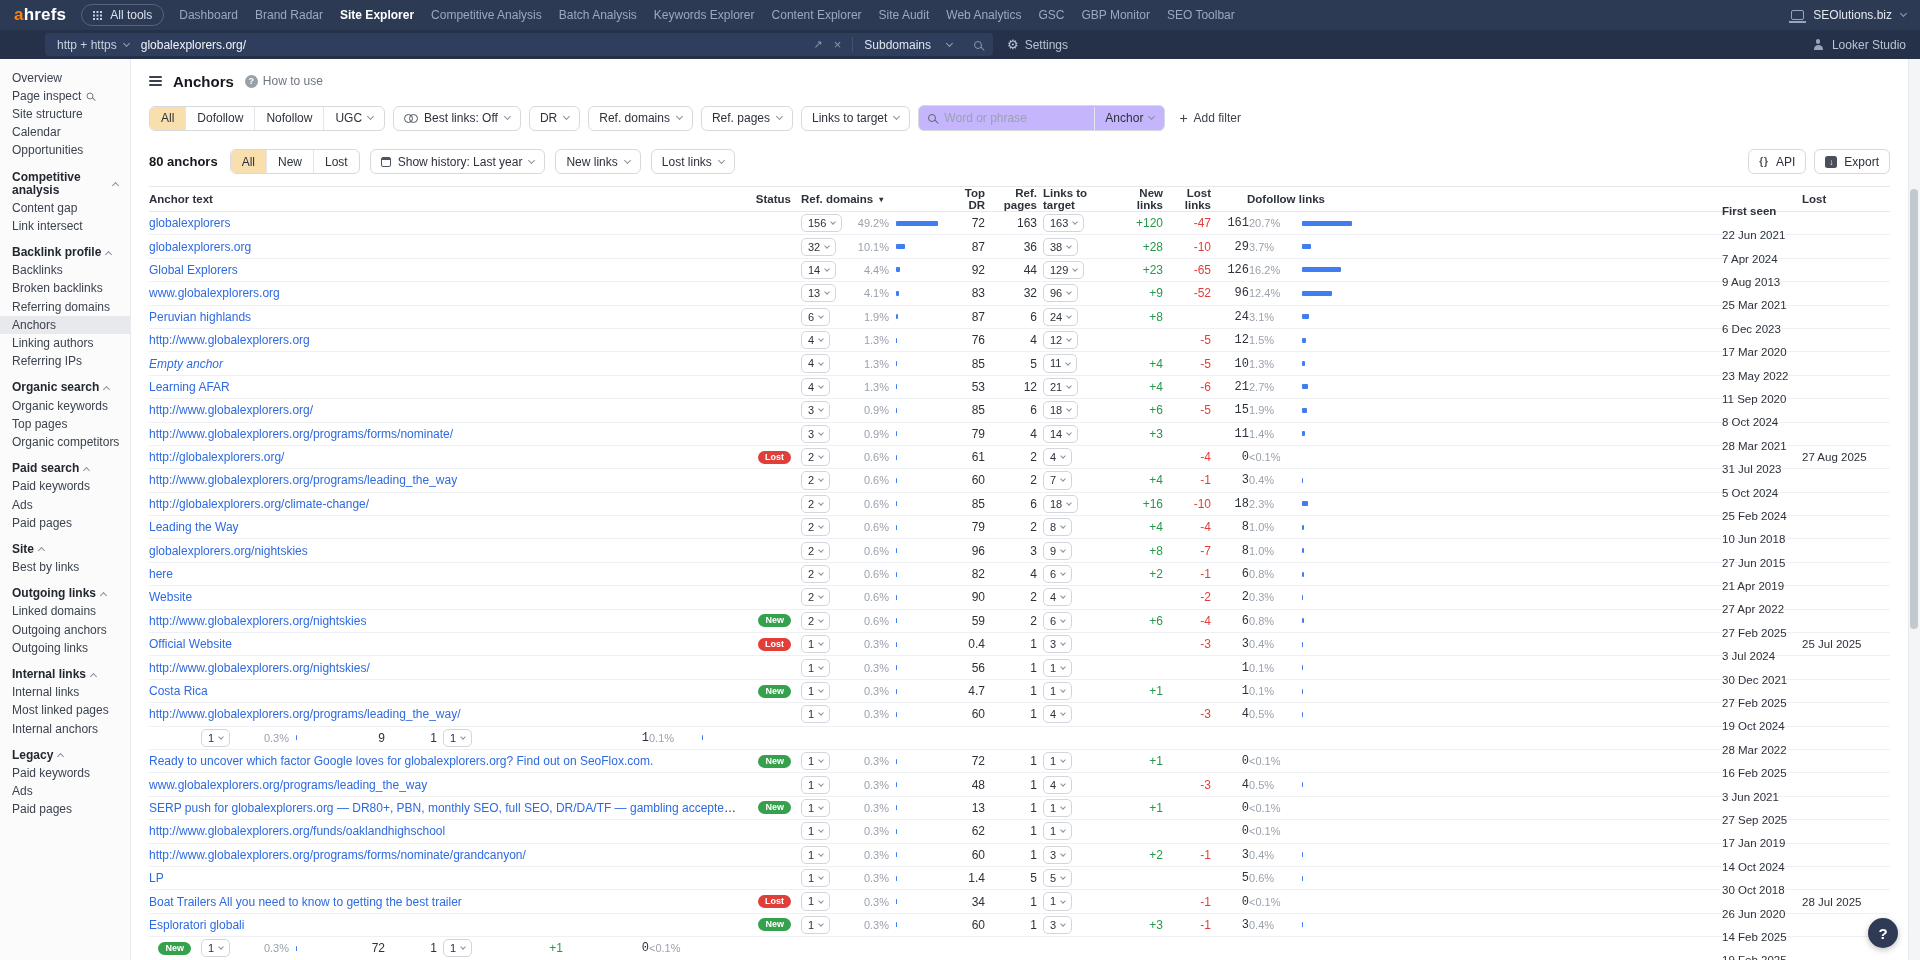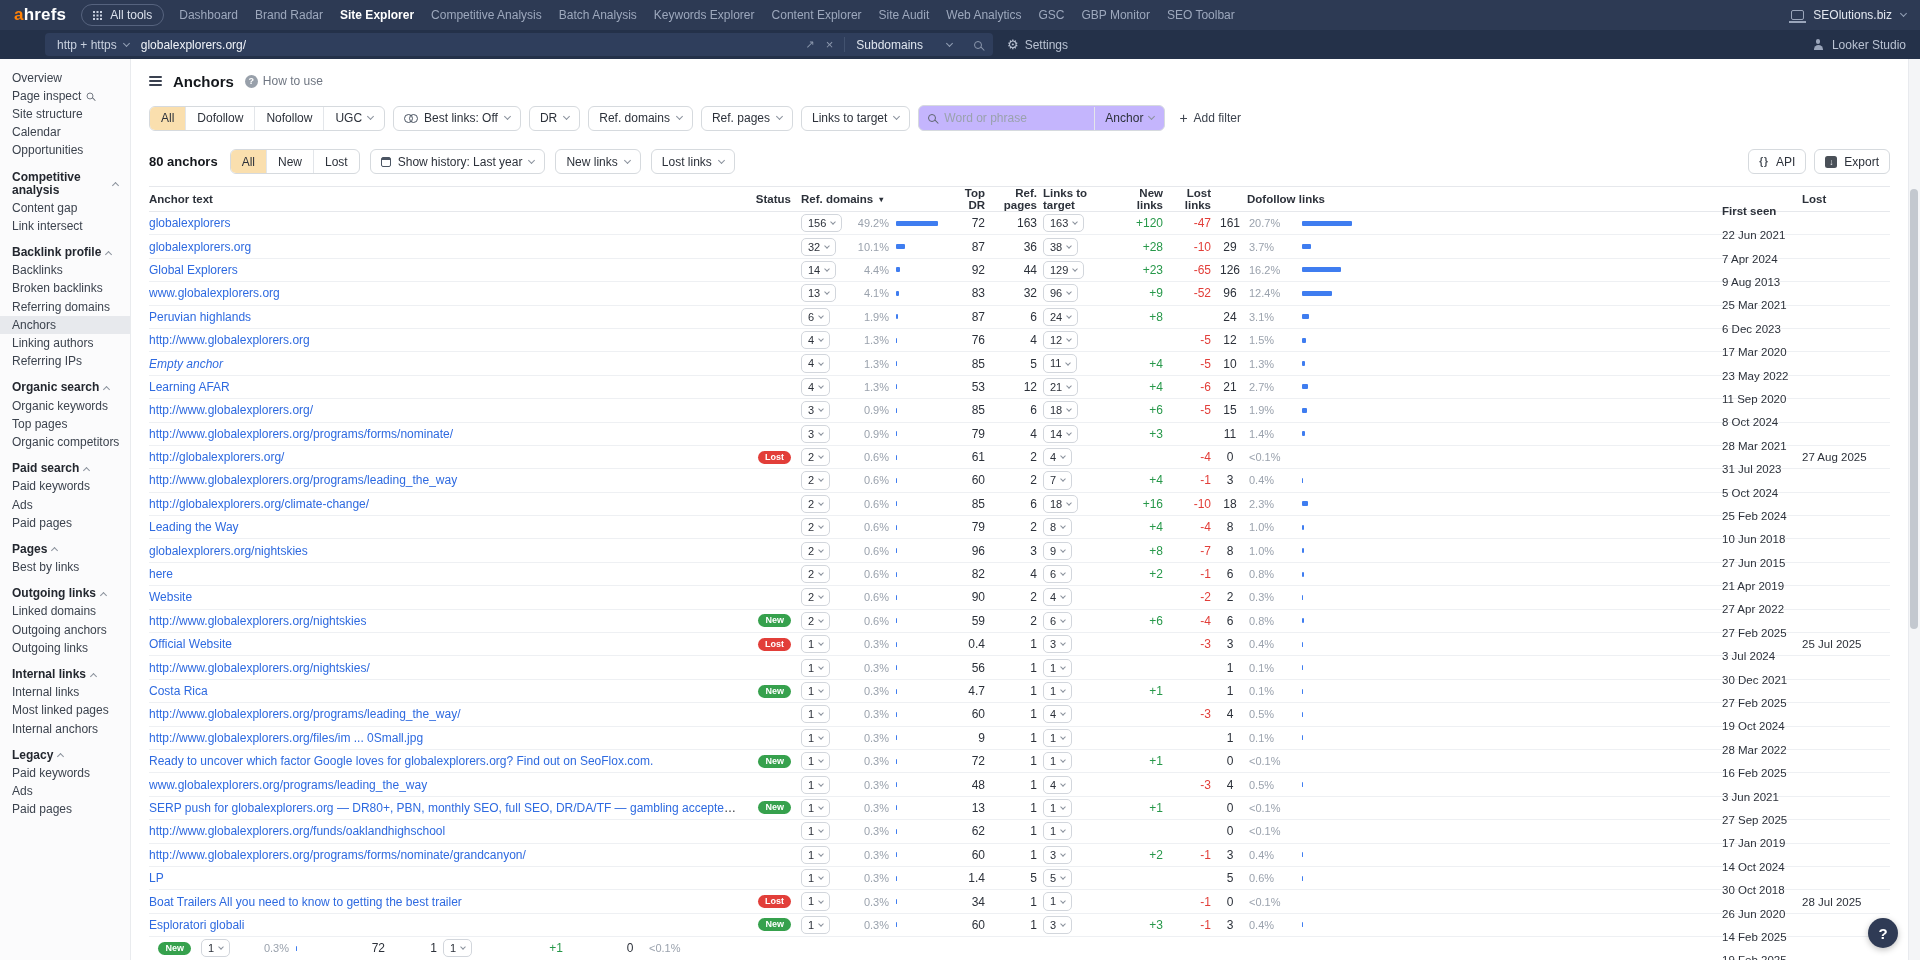--- a/index.html
+++ b/index.html
@@ -23,21 +23,21 @@
   .topnav-right { margin-left:auto; display:flex; align-items:center; gap:9px; color:#e3e8f0; font-size:12px; cursor:pointer; }
   .laptop-icon { position:relative; width:13px; height:10px; border:1.5px solid #9aa5ba; border-radius:2px; display:inline-block; }
   .laptop-icon::after { content:""; position:absolute; left:-3px; right:-3px; bottom:-3.5px; height:1.5px; background:#9aa5ba; }
   
   .urlbar { height:29px; background:#243149; display:flex; align-items:center; padding:0 14px; gap:14px; }
   .search-field { display:flex; align-items:center; background:#2f3e5c; border-radius:4px; height:23px; width:948px; font-size:12px; color:#c9d1df;margin-left:31px; }
   .sf-mode { display:flex; align-items:center; gap:7px; padding:0 12px; white-space:nowrap; cursor:pointer; }
   .sf-url { flex:1; color:#f0f3f8; overflow:hidden; white-space:nowrap; }
   .sf-icons { display:flex; align-items:center; gap:11px; padding:0 11px; color:#8b97ad; font-size:11px; }
   .sf-div { width:1px; height:15px; background:#42526f; }
-  .sf-scope { display:flex; align-items:center; gap:24px; padding:0 11px; color:#dfe5ee; cursor:pointer; white-space:nowrap; }
+  .sf-scope { display:flex; align-items:center; gap:16px; padding:0 11px; color:#dfe5ee; cursor:pointer; white-space:nowrap; }
   .sf-go { padding:0 11px; display:flex; align-items:center; cursor:pointer; }
   .settings { display:flex; align-items:center; gap:6px; color:#bac3d3; font-size:12px; cursor:pointer; }
   .gear { font-size:13px; color:#b9c2d2; }
   .urlbar-right { margin-left:auto; display:flex; align-items:center; gap:8px; color:#bac3d3; font-size:12px; cursor:pointer; }
   .person-icon { position:relative; width:11px; height:11px; display:inline-block; }
   .person-icon::before { content:""; position:absolute; top:0; left:3px; width:4.5px; height:4.5px; border-radius:50%; background:#9aa5ba; }
   .person-icon::after { content:""; position:absolute; bottom:0; left:1px; width:9px; height:5px; border-radius:5px 5px 0 0; background:#9aa5ba; }
   
   .app { display:flex; height:901px; }
   .sidebar { width:131px; background:#fbfbfc; border-right:1px solid #e9ebee; padding-top:10px; font-size:12px; color:#3c434e; overflow:hidden; flex:none; }
@@ -97,21 +97,21 @@
   .sel .chev { width:4px; height:4px; margin-top:-2px; }
   .c-rdsel { width:46px; } .c-lt { width:76px; padding-left:6px; }
   .c-rdpct { width:42px; text-align:right; color:#9aa2ad; font-size:11px; }
   .c-rdbar { width:56px; padding-left:7px; line-height:0; }
   .c-dfbar { width:66px; padding-left:7px; line-height:0; }
   .bar { height:5px; background:#3f7df0; border-radius:1px; display:inline-block; }
   .c-dr { width:40px; text-align:right; }
   .c-rp { width:52px; text-align:right; }
   .c-nl { width:50px; text-align:right; color:#27984a; }
   .c-ll { width:48px; text-align:right; color:#e23e39; }
-  .c-df { width:38px; text-align:center; }
+  .c-df { width:38px; text-align:right;font-family:Liberation Mono, monospace; }
   .c-dfpct { width:46px; text-align:left; color:#9aa2ad; font-size:11px; }
   .c-sp { flex:1 1 auto; }
   .c-fs { width:80px; font-size:11.5px;margin-top:24px; }
   .c-lostd { width:88px; font-size:11.5px; }
   .th.c-rdgroup { width:144px; display:flex; align-items:center; gap:4px; }
   .th.c-dfgroup { width:150px;padding-left:36px; }
   .sort { font-size:8px; color:#2c313a; margin-left:2px; }
   
   .scroll-track { position:absolute; right:0; top:0; bottom:0; width:12px; background:#f4f5f7; border-left:1px solid #e8eaee; }
   .scroll-thumb { position:absolute; right:2px; top:130px; width:8px; height:440px; background:#c3c8cf; border-radius:4px; }
@@ -248,21 +248,21 @@
       <div class="side-item">
         <span>Paid keywords</span>
       </div>
       <div class="side-item">
         <span>Ads</span>
       </div>
       <div class="side-item">
         <span>Paid pages</span>
       </div>
       <div class="side-title">
-        <span>Pages</span>
+        <span>Site</span>
         <i class="chev up"></i>
       </div>
       <div class="side-item">
         <span>Best by links</span>
       </div>
       <div class="side-title">
         <span>Outgoing links</span>
         <i class="chev up"></i>
       </div>
       <div class="side-item">
@@ -956,21 +956,20 @@
           <span class="td c-nl"></span>
           <span class="td c-ll">-3</span>
           <span class="td c-df">4</span>
           <span class="td c-dfpct">0.5%</span>
           <span class="td c-dfbar"><i class="bar" style="width: 1.2px;"></i></span>
           <span class="td c-sp"></span>
           <span class="td c-fs">19 Oct 2024</span>
           <span class="td c-lostd"></span>
         </div>
         <div class="tr">
-          <span class="td c-anchor"><a class="anchor-link">http://www.globalexplorers.org/files/im ... 0Small.jpg</a></span>
           <span class="td c-status"></span>
           <span class="td c-rdsel"><span class="sel">
               <span>1</span>
               <i class="chev"></i>
             </span></span>
           <span class="td c-rdpct">0.3%</span>
           <span class="td c-rdbar"><i class="bar" style="width: 1px;"></i></span>
           <span class="td c-dr">9</span>
           <span class="td c-rp">1</span>
           <span class="td c-lt"><span class="sel">

